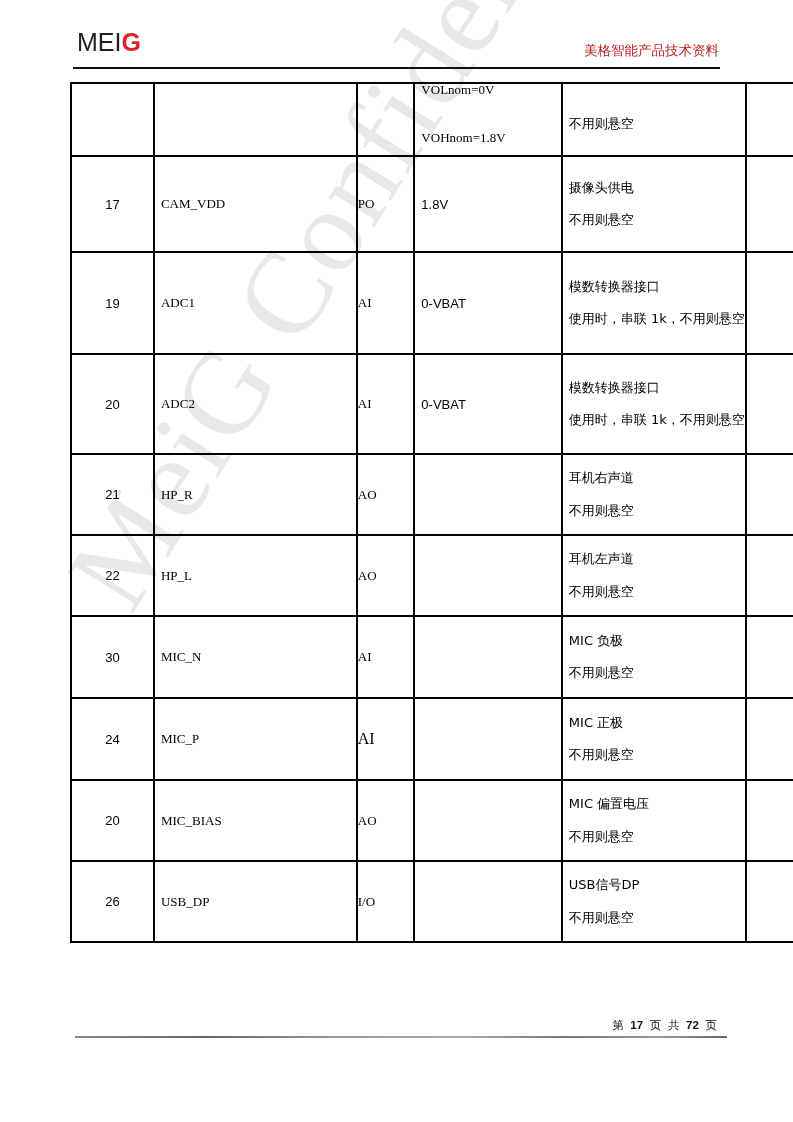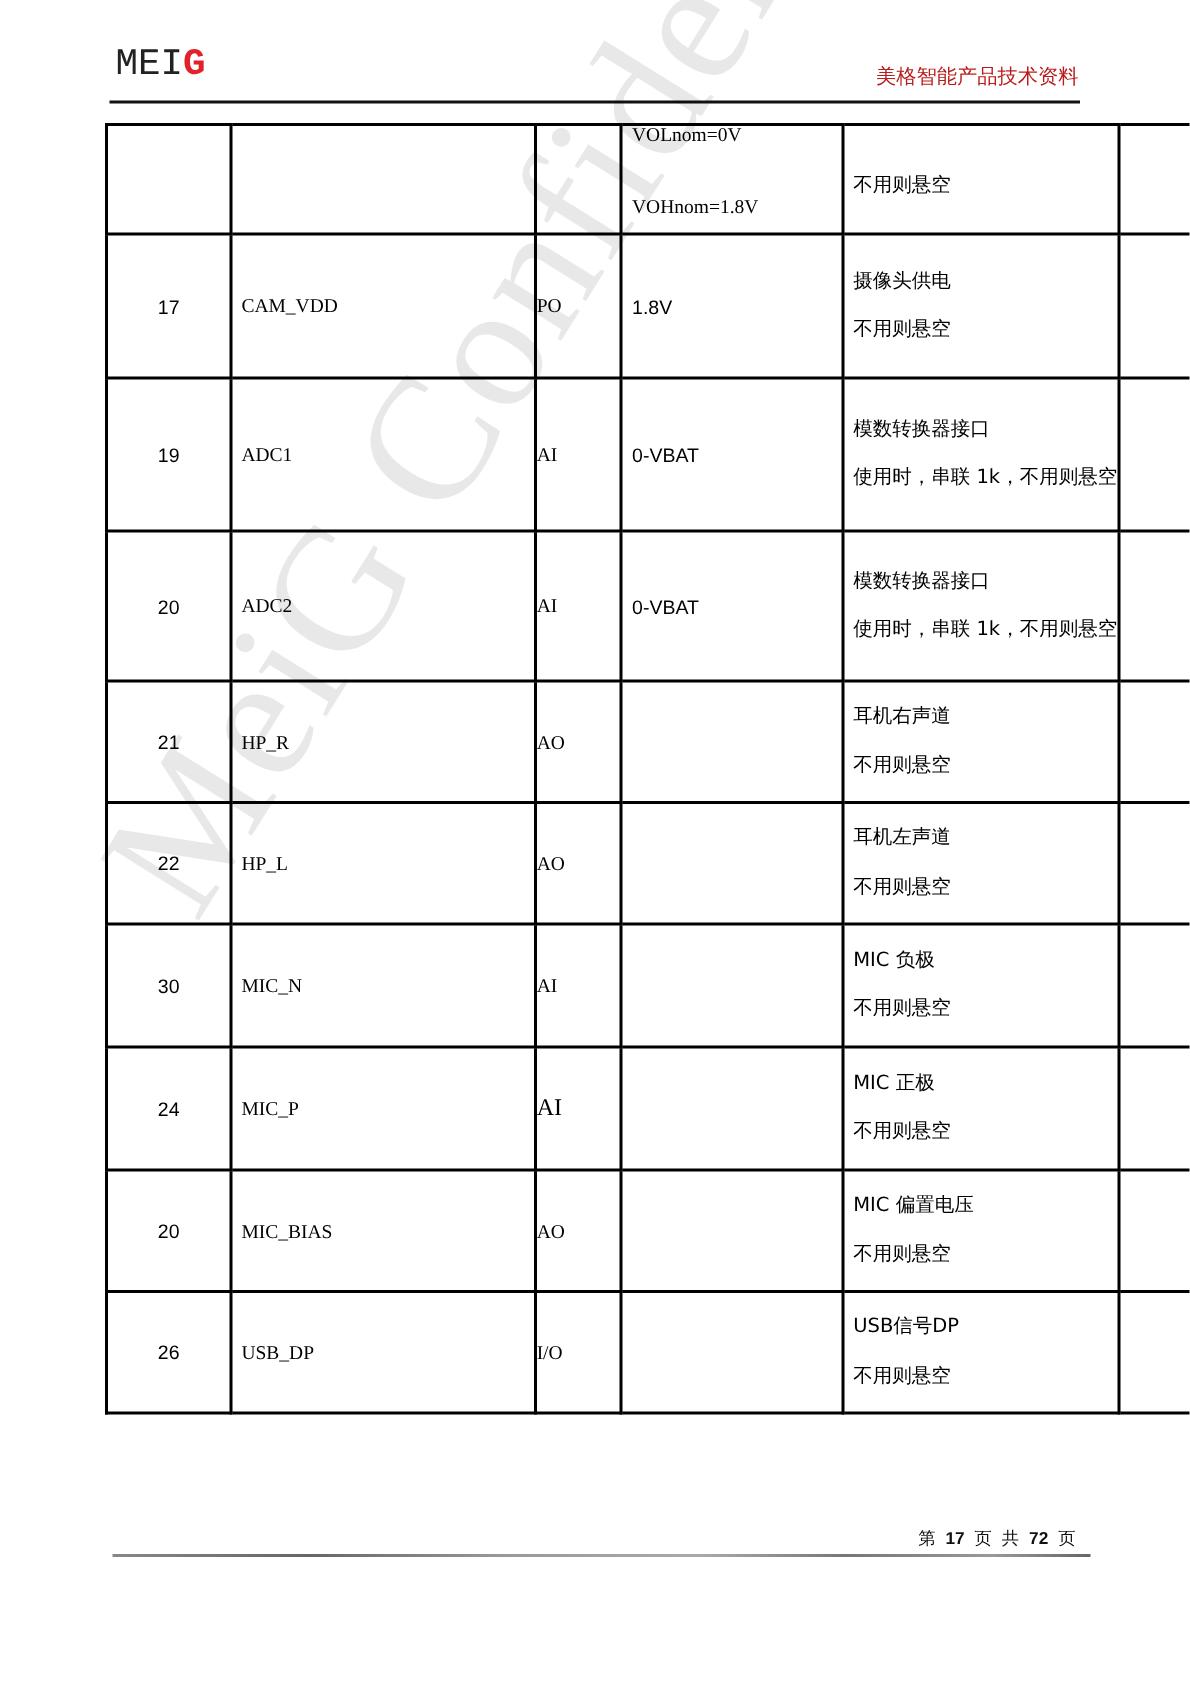--- a/index.html
+++ b/index.html
@@ -1,17 +1,17 @@
 <!DOCTYPE html>
 <html><head>
   <meta charset="utf-8">
   <style>
     html, body { margin: 0; padding: 0; background: #ffffff; }
     body { width: 793px; height: 1122px; position: relative; overflow: hidden; font-family: "Liberation Serif", serif; color: #000; }
-    .logo { position: absolute; left: 77px; top: 30px; font-family: Liberation Mono, monospace; font-weight: 400; font-size: 25px; letter-spacing: 0px; color: #222; line-height: 1; }
+    .logo { position: absolute; left: 77px; top: 30px; font-family: Liberation Sans, sans-serif; font-weight: 400; font-size: 25px; letter-spacing: 0px; color: #222; line-height: 1; }
     .logo .g { color: #e3212b; font-weight: 700; }
     .header-title { position: absolute; right: 74px; top: 42px; font-family: "DejaVu Sans", sans-serif; font-size: 13.5px; color: #b91c1c; }
     .header-rule { position: absolute; left: 73px; top: 67px; width: 647px; height: 1.5px; background: #111; }
 
     table.pins { position: absolute; left: 70px; top: 82px; border-collapse: collapse; width: 751px; }
     table.pins td { border: 2px solid #000; padding: 0; vertical-align: middle; font-size: 13px; }
     td.c-no { width: 70px; text-align: center; font-family: "Liberation Sans", sans-serif; font-size: 13px; }
     td.c-name { width: 168px; padding-left: 6px !important; font-family: "Liberation Serif", serif; font-size: 14px; margin-left: 46px; }
     td.c-io { width: 48px; text-align: left; font-family: "Liberation Serif", serif; font-size: 13px; }
     td.c-dc { width: 120px; padding-left: 6px !important; font-family: "Liberation Sans", sans-serif; font-size: 13px; }

